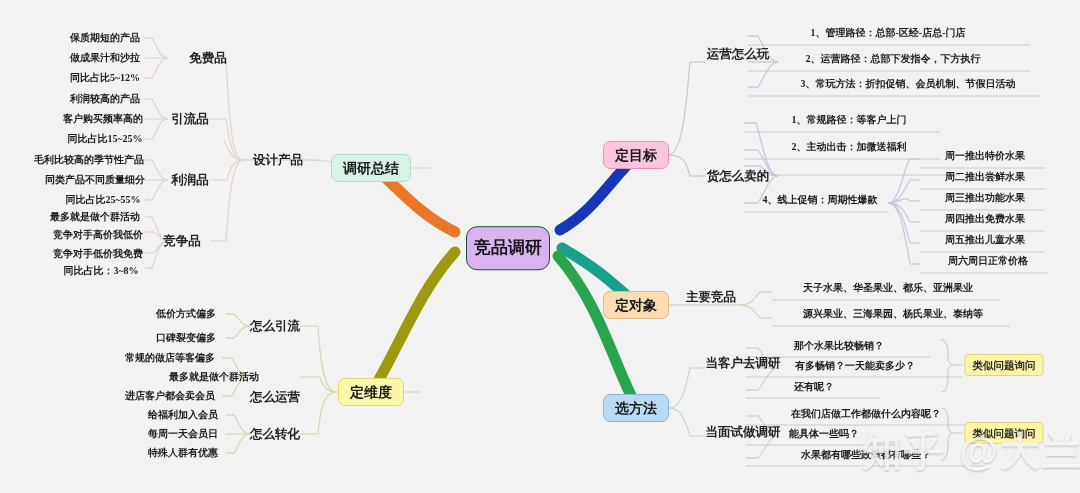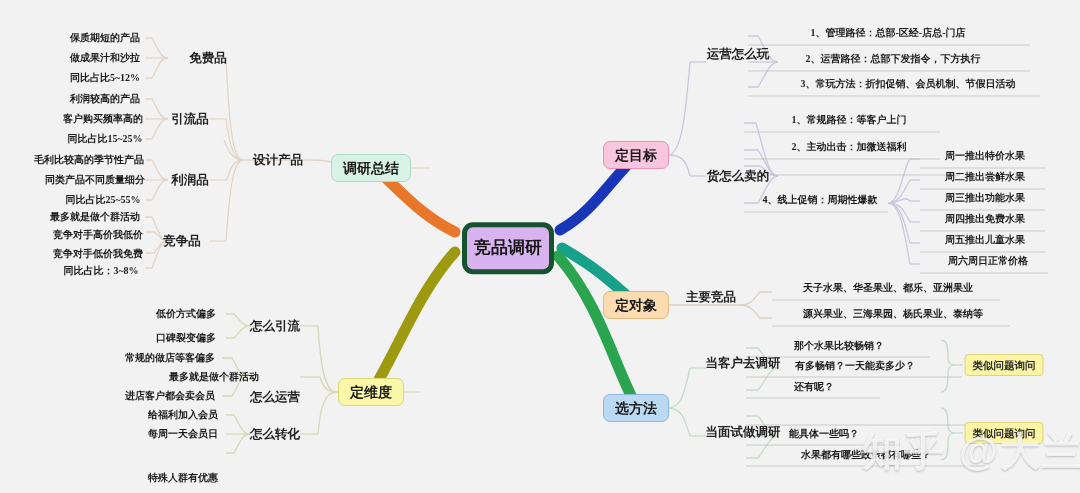--- a/index.html
+++ b/index.html
@@ -41,21 +41,21 @@
     border-radius: 7px;
     padding: 5px 11px;
     border: 1px solid rgba(0,0,0,.18);
   }
   .center {
     font-size: 17px;
     font-weight: 700;
     border-radius: 11px;
     padding: 11px 7px;
     background: #d9b3f0;
-    border: 5px solid #14532d;
+    border: 1px solid #14532d;
     color: #141414;
   }
   .tagnode {
     font-size: 10.5px;
     font-weight: 700;
     border-radius: 4px;
     padding: 4px 7px;
     background: #fdf5a6;
     border: 1px solid #ded27a;
     color: #2b2b2b;
@@ -260,21 +260,21 @@
   <div class="node leaf" style="left:186px; top:338px;">口碑裂变偏多</div>
 
   <div class="node branch-label" style="left:275px; top:397px;">怎么运营</div>
   <div class="node leaf" style="left:170px; top:358px;">常规的做店等客偏多</div>
   <div class="node leaf" style="left:170px; top:377px;margin-left:44px;">最多就是做个群活动</div>
   <div class="node leaf" style="left:170px; top:396px;">进店客户都会卖会员</div>
 
   <div class="node branch-label" style="left:275px; top:434px;">怎么转化</div>
   <div class="node leaf" style="left:183px; top:415px;">给福利加入会员</div>
   <div class="node leaf" style="left:183px; top:434px;">每周一天会员日</div>
-  <div class="node leaf" style="left:183px; top:453px;margin-top:25px;">特殊人群有优惠</div>
+  <div class="node leaf" style="left:183px; top:453px;">特殊人群有优惠</div>
 
   <div class="node branch-label" style="left:738px; top:54px;">运营怎么玩</div>
   <div class="node leaf" style="left:888px; top:33px;">1、管理路径：总部-区经-店总-门店</div>
   <div class="node leaf" style="left:893px; top:59px;">2、运营路径：总部下发指令，下方执行</div>
   <div class="node leaf" style="left:908px; top:84px;">3、常玩方法：折扣促销、会员机制、节假日活动</div>
 
   <div class="node branch-label" style="left:738px; top:176px;">货怎么卖的</div>
   <div class="node leaf" style="left:849px; top:120px;">1、常规路径：等客户上门</div>
   <div class="node leaf" style="left:849px; top:147px;">2、主动出击：加微送福利</div>
   <div class="node leaf" style="left:820px; top:200px;">4、线上促销：周期性爆款</div>
@@ -290,18 +290,19 @@
   <div class="node leaf" style="left:888px; top:288px;">天子水果、华圣果业、都乐、亚洲果业</div>
   <div class="node leaf" style="left:893px; top:314px;">源兴果业、三海果园、杨氏果业、泰纳等</div>
 
   <div class="node branch-label" style="left:743px; top:363px;">当客户去调研</div>
   <div class="node leaf" style="left:839px; top:346px;">那个水果比较畅销？</div>
   <div class="node leaf" style="left:855px; top:366px;">有多畅销？一天能卖多少？</div>
   <div class="node leaf" style="left:814px; top:387px;">还有呢？</div>
   <div class="node tagnode" style="left:1004px; top:365px;">类似问题询问</div>
 
   <div class="node branch-label" style="left:743px; top:432px;">当面试做调研</div>
+  <div class="node leaf" style="left:866px; top:414px;">在我们店做工作都做什么内容呢？</div>
   <div class="node leaf" style="left:824px; top:434px;">能具体一些吗？</div>
   <div class="node leaf" style="left:866px; top:455px;">水果都有哪些政策都有哪些？</div>
   <div class="node tagnode" style="left:1004px; top:433px;">类似问题询问</div>
 
   <div class="watermark">知乎 @大兰</div>
 </div>
 
 </body></html>

